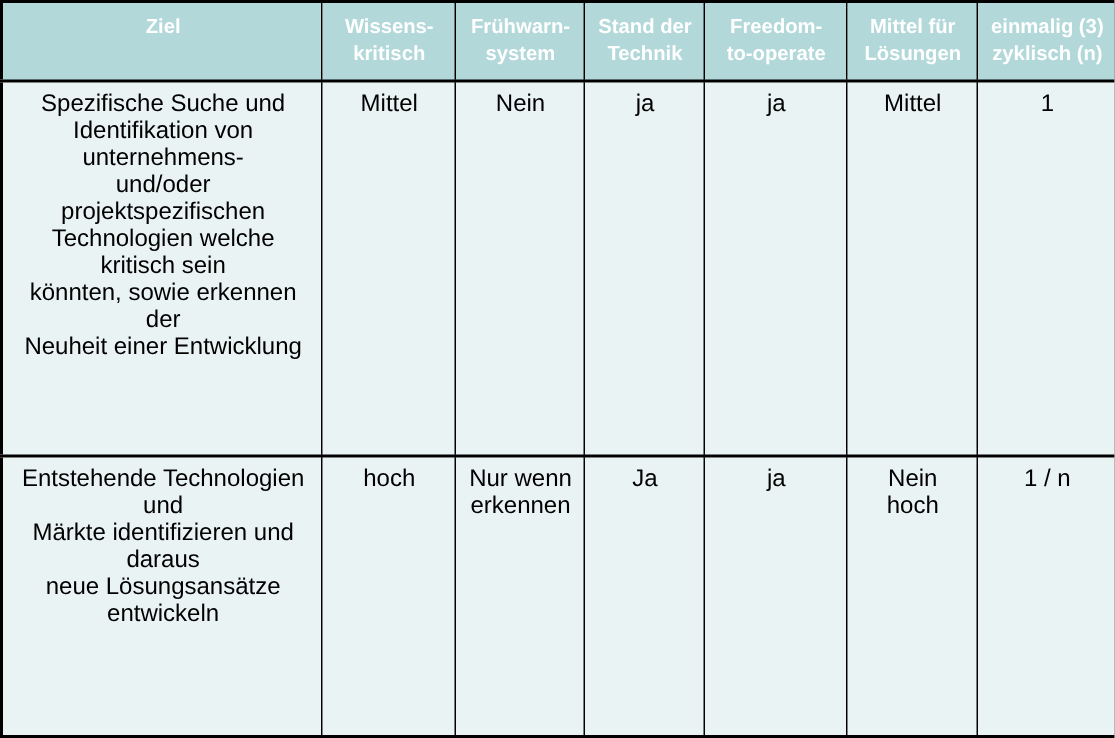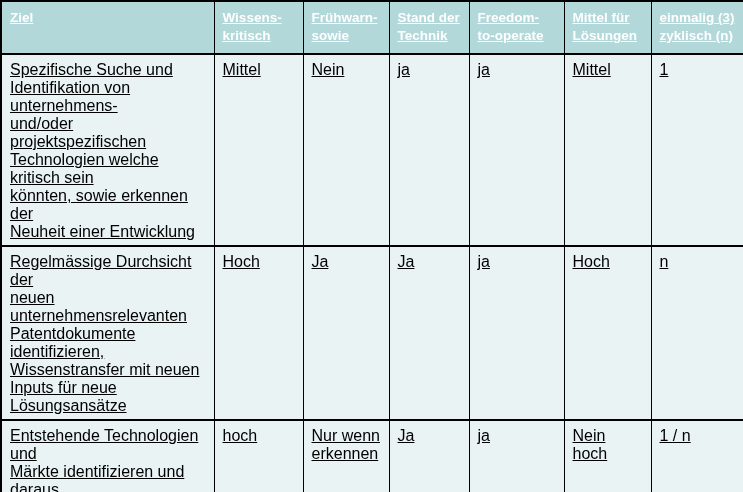--- a/index.html
+++ b/index.html
@@ -13,24 +13,23 @@
   table.matrix {
     border-collapse: collapse;
     table-layout: fixed;
     width: 743px;
     height: 492px;
     border: 2px solid var(--border, #000000);
   }
   table.matrix th, table.matrix td {
     border: 1px solid var(--border, #000000);
     vertical-align: top;
-    text-align: left;
+    text-align: center;
     white-space: pre-line;
     overflow: hidden;
-    text-decoration: underline;
   }
   table.matrix tr {
     border-top: 2px solid var(--border, #000000);
     border-bottom: 2px solid var(--border, #000000);
   }
   table.matrix th {
     background: var(--header-bg, #b2d8da);
     color: var(--header-text, #ffffff);
     font-size: 13.5px;
     font-weight: bold;
@@ -62,21 +61,21 @@
     <col style="width:95px">
     <col style="width:87px">
     <col style="width:93px">
   </colgroup>
   <thead>
     <tr class="header-row">
       <th>Ziel</th>
       <th>Wissens-
 kritisch</th>
       <th>Frühwarn-
-sowie</th>
+system</th>
       <th>Stand der
 Technik</th>
       <th>Freedom-
 to-operate</th>
       <th>Mittel für
 Lösungen</th>
       <th>einmalig (3)
 zyklisch (n)</th>
     </tr>
   </thead>
@@ -88,33 +87,20 @@
 Technologien welche kritisch sein
 könnten, sowie erkennen der
 Neuheit einer Entwicklung</td>
       <td>Mittel</td>
       <td>Nein</td>
       <td>ja</td>
       <td>ja</td>
       <td>Mittel</td>
       <td>1</td>
     </tr>
-    <tr class="row-1">
-      <td>Regelmässige Durchsicht der
-neuen unternehmensrelevanten
-Patentdokumente identifizieren,
-Wissenstransfer mit neuen
-Inputs für neue Lösungsansätze</td>
-      <td>Hoch</td>
-      <td>Ja</td>
-      <td>Ja</td>
-      <td>ja</td>
-      <td>Hoch</td>
-      <td>n</td>
-    </tr>
     <tr class="row-2">
       <td>Entstehende Technologien und
 Märkte identifizieren und daraus
 neue Lösungsansätze entwickeln</td>
       <td>hoch</td>
       <td>Nur wenn
 erkennen</td>
       <td>Ja</td>
       <td>ja</td>
       <td>Nein hoch</td>

